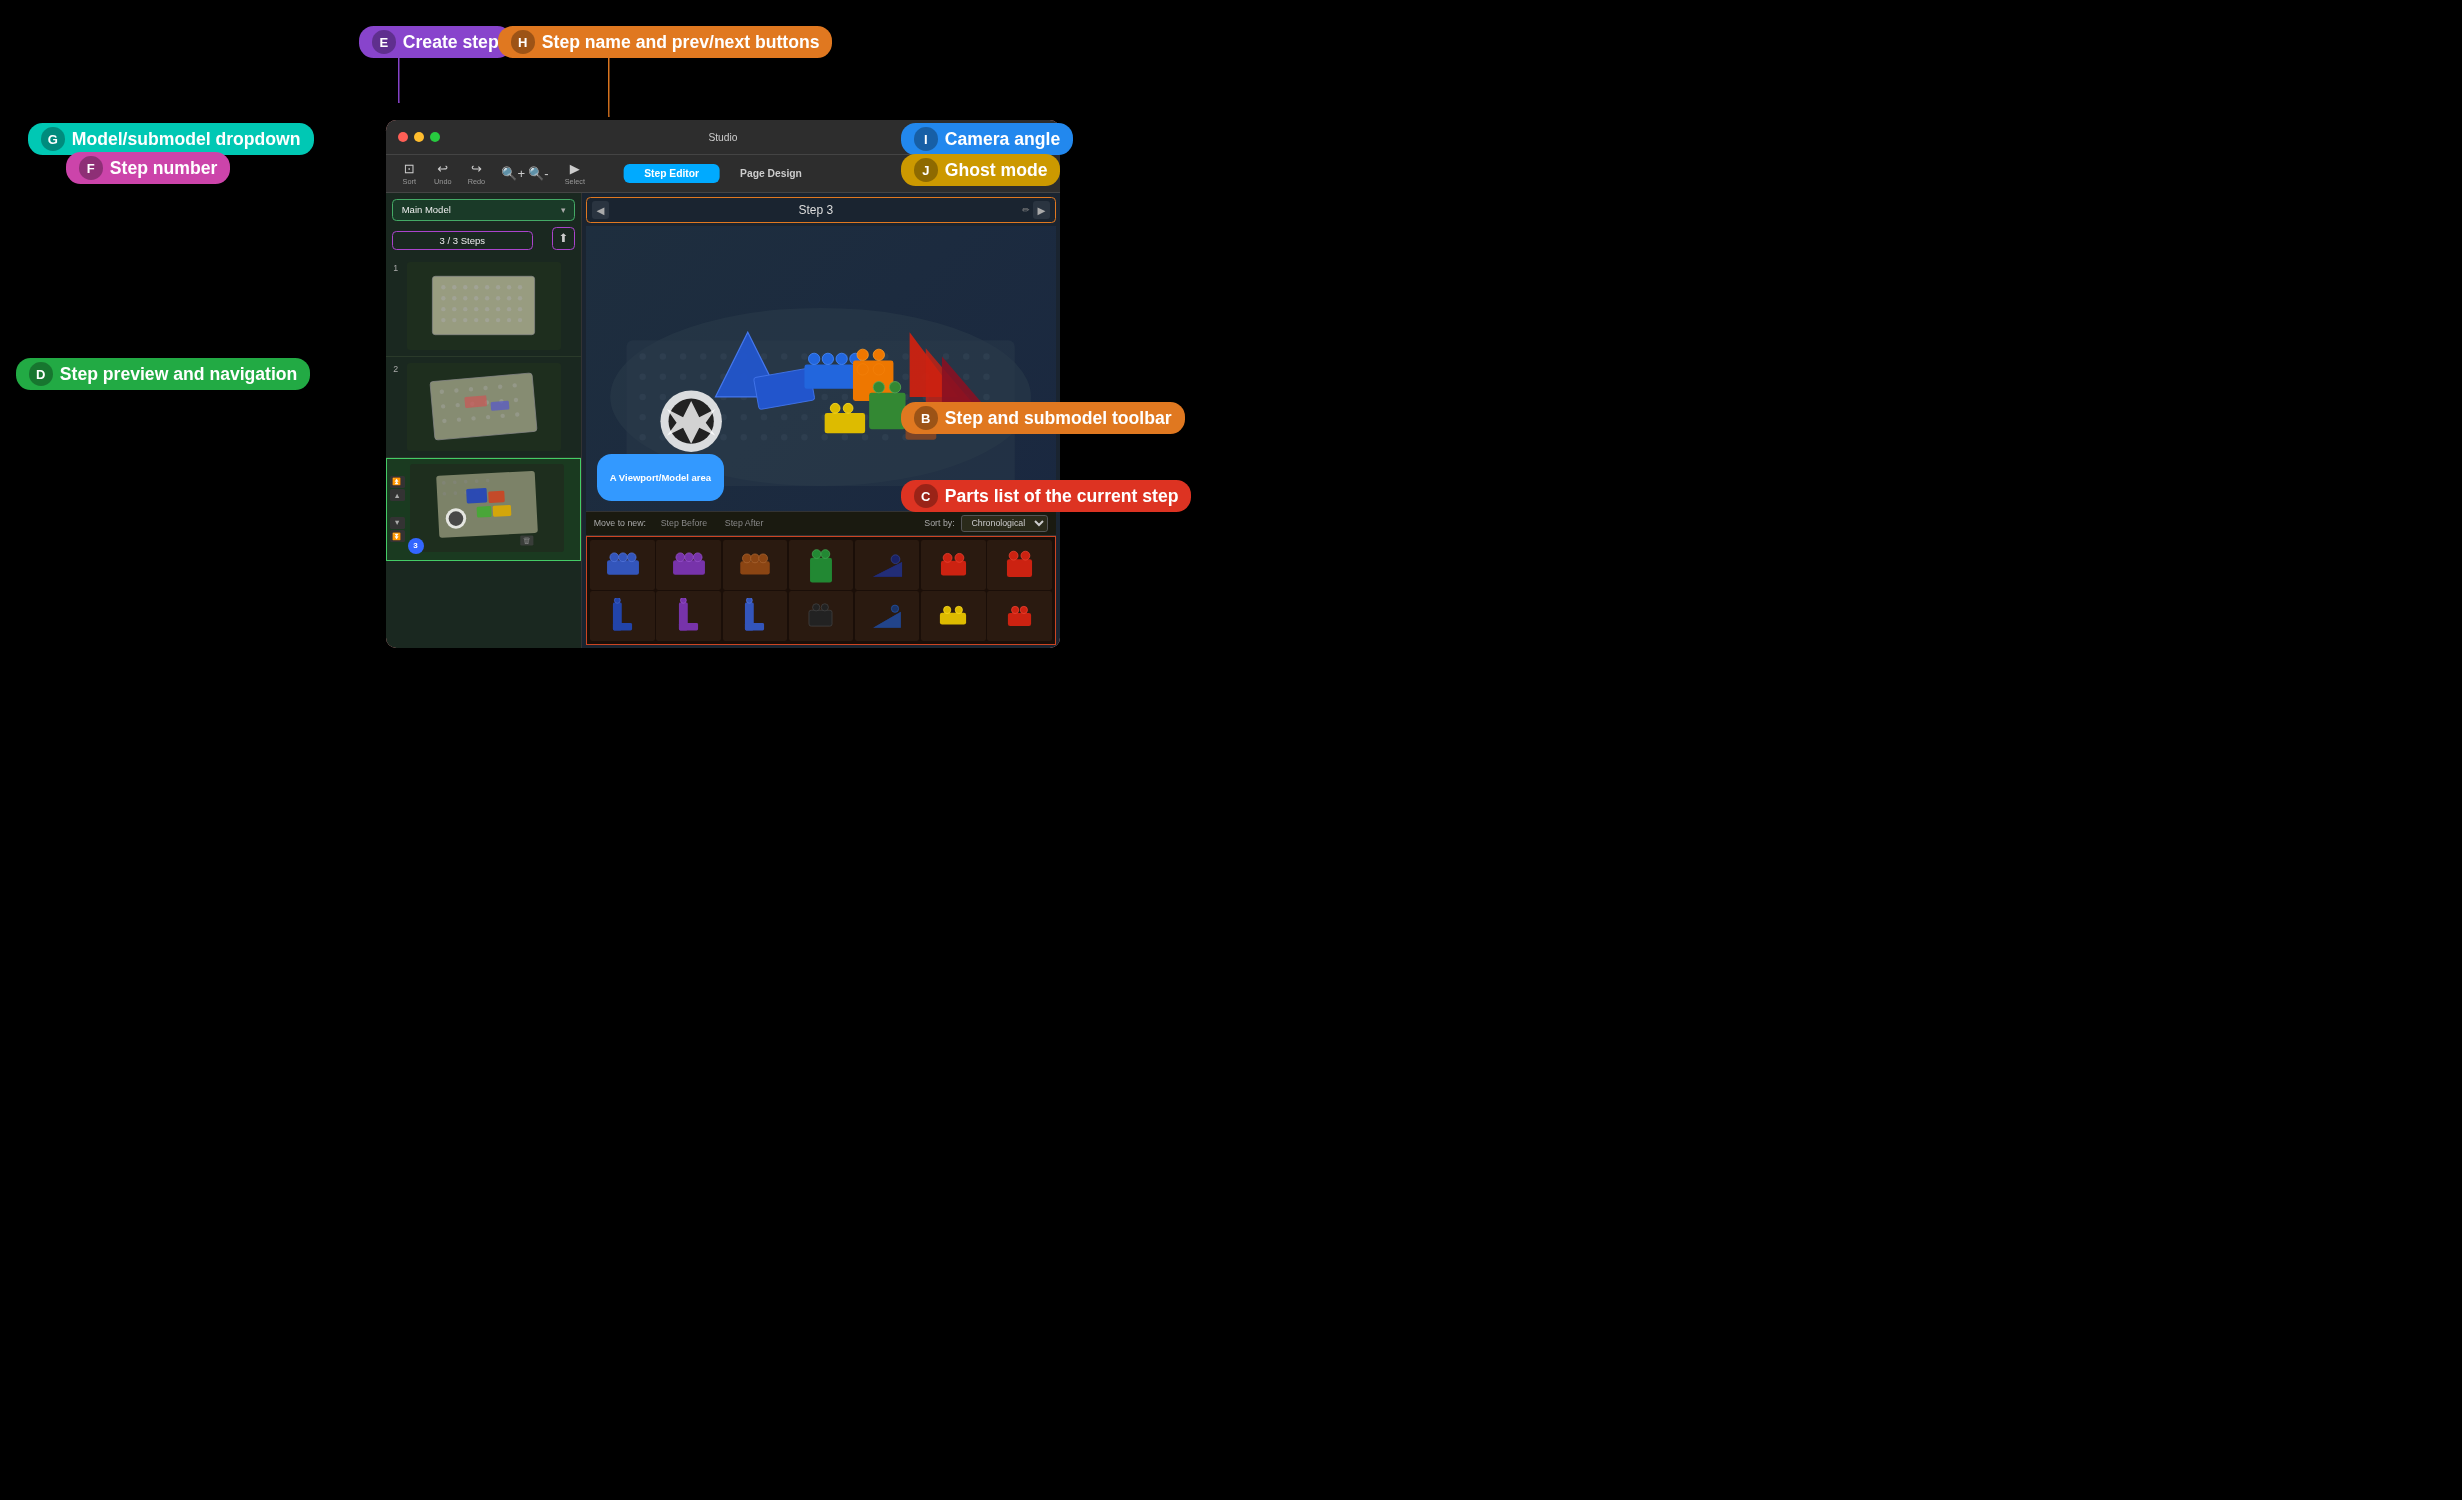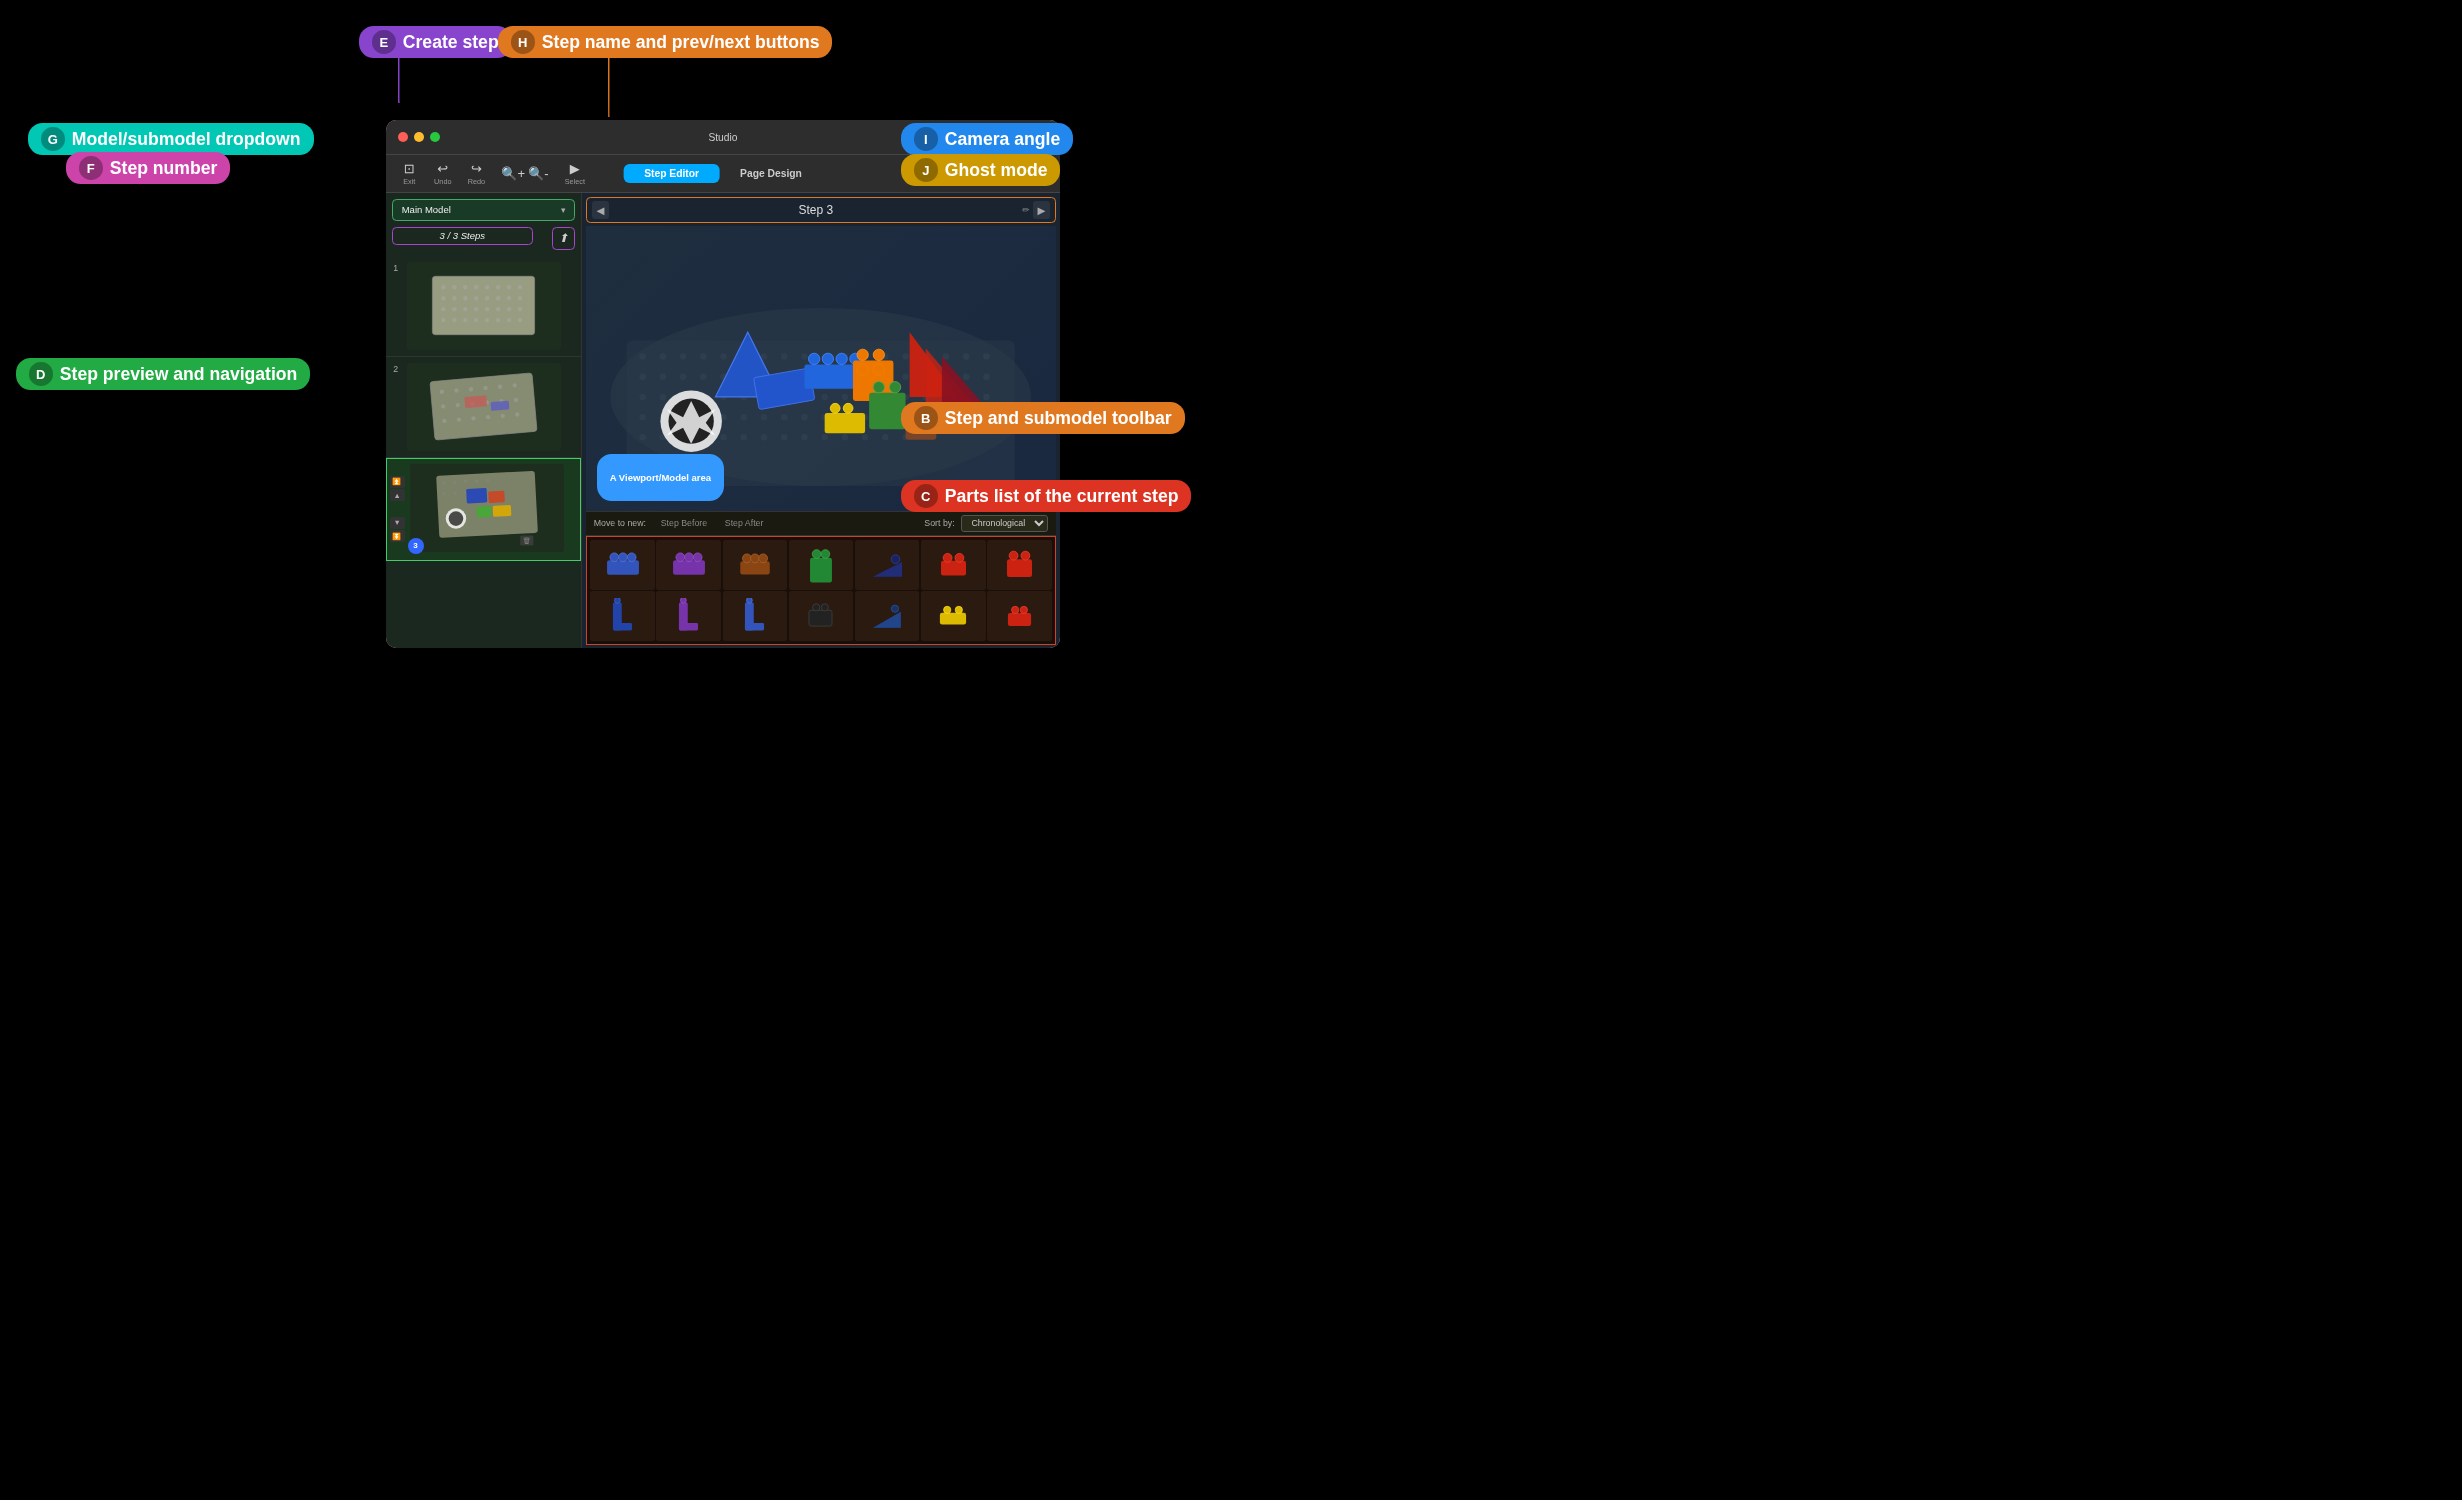--- a/index.html
+++ b/index.html
@@ -138,23 +138,22 @@
       align-items: center;
       justify-content: space-between;
       cursor: pointer;
     }
     .model-dropdown span { font-size: 9.5px; color: #eee; font-weight: 500; text-align: right; }
     .model-dropdown .chevron { color: #aaa; font-size: 8.8px; }
 
     .step-nav {
       margin: 0 5.9px 5.9px;
       display: flex;
-      align-items: flex-start;
+      align-items: flex-end;
       gap: 19px;
-      font-style: italic;
     }
     .step-counter {
       background: transparent;
       border: 1.5px solid #aa44cc;
       border-radius: 4.4px;
       padding: 2.9px 8.8px;
       font-size: 9.5px;
       color: #eee;
       flex: 1;
       text-align: center;
@@ -261,21 +260,21 @@
         <div class="tl tl-yellow"></div>
         <div class="tl tl-green"></div>
       </div>
       <span class="titlebar-title">Studio</span>
     </div>
 
     <div style="position:relative; background:#2d2d2d; height:38px; border-bottom:0.7px solid #444; display:flex; align-items:center; padding:0 8.8px; gap:4.4px;">
 
       <div class="toolbar-btn">
         <span class="icon">⊡</span>
-        <span class="label">Exit</span>
+        <span class="label">Sort</span>
       </div>
 
       <div class="toolbar-btn">
         <span class="icon">↩</span>
         <span class="label">Undo</span>
       </div>
 
       <div class="toolbar-btn">
         <span class="icon">↪</span>
         <span class="label">Redo</span>

